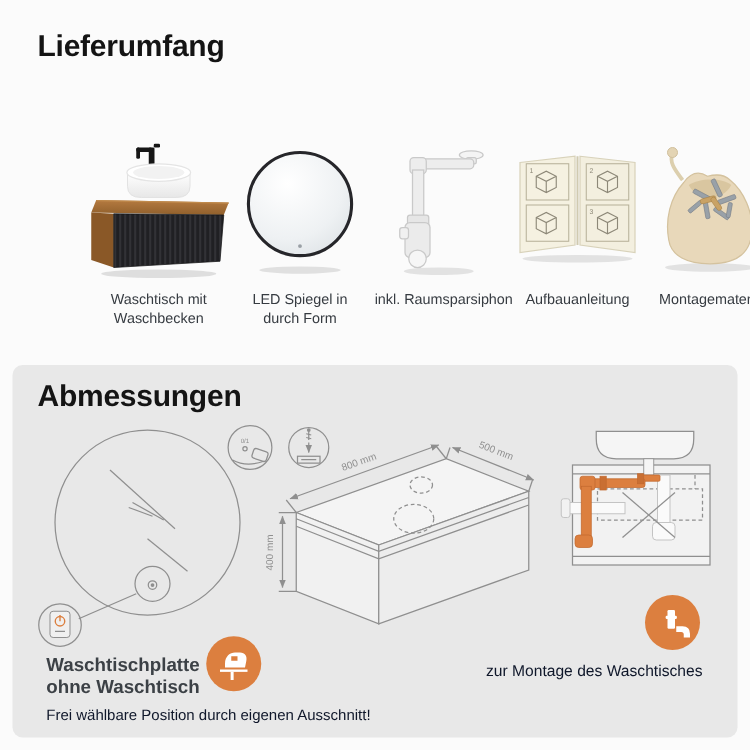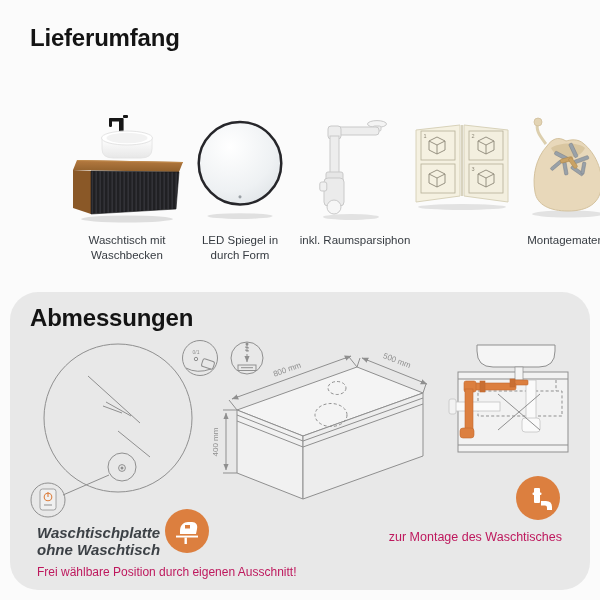--- a/index.html
+++ b/index.html
@@ -14,34 +14,34 @@
     color:#141414;letter-spacing:-0.2px;
   }
   .delivery-title{left:30px;top:24px;}
   .item{position:absolute;top:96px;text-align:center;}
   .item .art{height:112px;display:flex;align-items:flex-end;justify-content:center;}
   .item figcaption{
     margin-top:9px;font-size:11.5px;font-weight:normal;color:#363b41;line-height:1.3;
   }
   .panel{
     position:absolute;left:10px;top:292px;width:580px;height:298px;
-    background:#e8e8e8;border-radius:28px;
+    background:#e8e8e8;border-radius:8px;
   }
   .dims-title{left:20px;top:12px;}
   .dims-svg{position:absolute;left:0;top:0;}
   .orange-icon{
     position:absolute;width:44px;height:44px;border-radius:50%;
     background:#dc7f3f;display:flex;align-items:center;justify-content:center;
   }
   .icon-jigsaw{left:155px;top:217px;}
   .icon-siphon{left:506px;top:184px;}
   .note-left{position:absolute;left:27px;top:232px;}
   .note-right{position:absolute;right:28px;top:234px;text-align:right;}
-  .note-heading{margin:0;font-size:15px;line-height:1.14;color:#3c4146;font-weight:bold;font-style:italic;}
-  .note-body{margin:7px 0 0;font-size:12px;color:#be185d;}
+  .note-heading{margin:0;font-size:15px;line-height:1.14;color:#3c4146;font-weight:bold;}
+  .note-body{margin:7px 0 0;font-size:12px;color:#0f172a;}
   .note-right .note-body{margin:4px 0 0;font-size:12.5px;line-height:1.22;}
   .dim-label{font-size:8px;fill:#8f8f8f;}
   .tech{stroke:#8f8f8f;fill:none;stroke-width:1;}
 </style>
 </head>
 <body>
 
 <div>
 
   <section>
@@ -145,20 +145,21 @@
             <use href="#cube" x="21" y="22"></use>
             <use href="#cube" x="21" y="55"></use>
             <use href="#cube" x="70" y="22"></use>
             <use href="#cube" x="70" y="55"></use>
             <text x="15.5" y="24" font-size="5.5" fill="#8d8878">1</text>
             <text x="63.5" y="24" font-size="5.5" fill="#8d8878">2</text>
             <text x="63.5" y="57" font-size="5.5" fill="#8d8878">3</text>
           </g>
         </svg>
       </div>
+      <figcaption>Aufbauanleitung</figcaption>
     </figure>
 
     <figure class="item" style="left:478px;width:104px">
       <div class="art">
         <svg width="96" height="110" viewBox="0 0 96 110">
           <ellipse cx="46" cy="100" rx="36" ry="3.4" fill="#e2e2e2"></ellipse>
           <g>
             <path d="M25,32 C14,44 10,62 13,78 C15,91 28,97 46,97 C66,97 77,89 79,75 C82,56 72,38 62,30 C56,24 48,26 44,27 C36,22 30,25 25,32 Z" fill="#e8d8ba" stroke="#d4c29e" stroke-width="1"></path>
             <path d="M29,34 C37,28 57,28 63,34 C57,47 35,47 29,34 Z" fill="#d9c6a0"></path>
             <path d="M24,30 C18,22 13,16 16,8" stroke="#dccfae" stroke-width="3" fill="none"></path>

